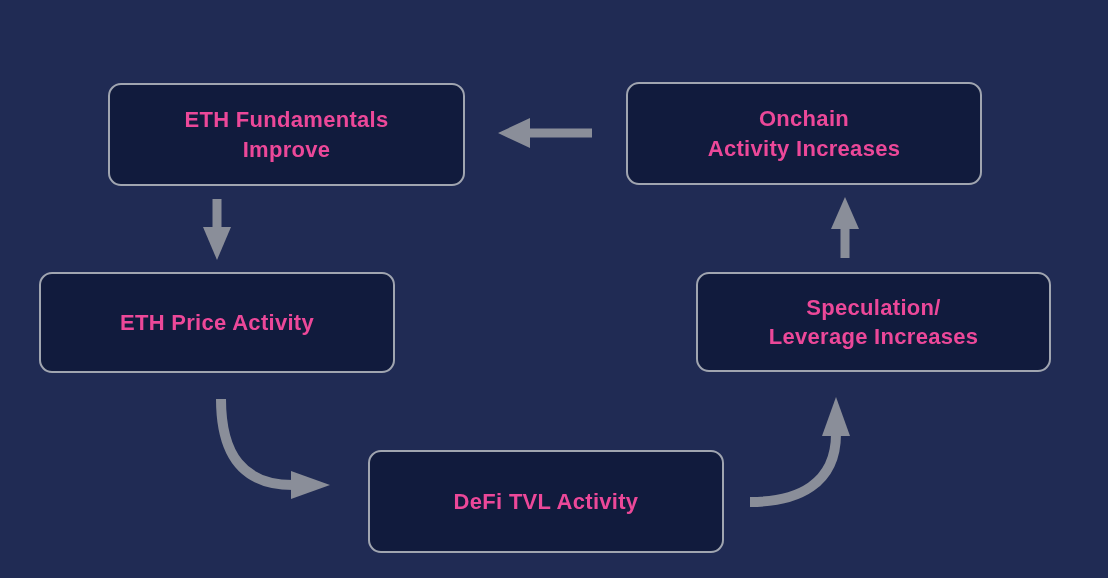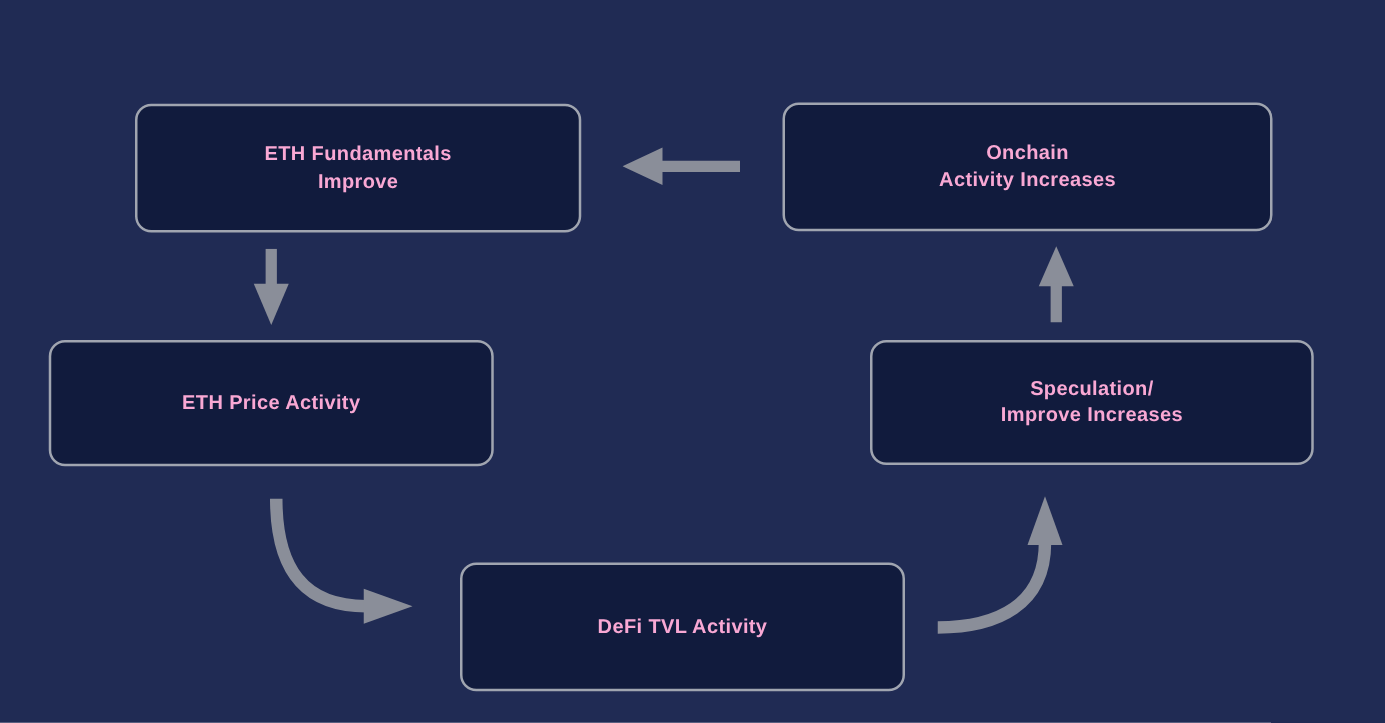--- a/index.html
+++ b/index.html
@@ -12,30 +12,30 @@
   }
   .node{
     position:absolute;
     background:#111b3d;
     border:2px solid #a0a5b0;
     border-radius:13px;
     display:flex;align-items:center;justify-content:center;
     box-sizing:border-box;
   }
   .node .label{
-    color:#f9a8d4;
+    color:#ec4899;
     font-weight:bold;
-    font-size:16px;
+    font-size:22px;
     line-height:1.32;
     text-align:center;
     white-space:pre-line;
     letter-spacing:0.3px;
   }
   #node-fundamentals{left:108px;top:83px;width:357px;height:103px;}
-  #node-onchain{left:626px;top:82px;width:392px;height:103px;}
+  #node-onchain{left:626px;top:82px;width:356px;height:103px;}
   #node-price{left:39px;top:272px;width:356px;height:101px;}
   #node-speculation{left:696px;top:272px;width:355px;height:100px;}
   #node-tvl{left:368px;top:450px;width:356px;height:103px;}
   .arrow{position:absolute;}
   #arrow-onchain-to-fundamentals{left:498px;top:117px;}
   #arrow-fundamentals-to-price{left:199px;top:199px;}
   #arrow-price-to-tvl{left:205px;top:397px;}
   #arrow-tvl-to-speculation{left:750px;top:392px;}
   #arrow-speculation-to-onchain{left:827px;top:196px;}
 </style>
@@ -53,21 +53,21 @@
     <span class="label">Onchain
 Activity Increases</span>
   </div>
 
   <div class="node" id="node-price">
     <span class="label">ETH Price Activity</span>
   </div>
 
   <div class="node" id="node-speculation">
     <span class="label">Speculation/
-Improve Increases</span>
+Leverage Increases</span>
   </div>
 
   <div class="node" id="node-tvl">
     <span class="label">DeFi TVL Activity</span>
   </div>
 
   <svg class="arrow" id="arrow-onchain-to-fundamentals" width="94" height="32" viewBox="0 0 94 32">
     <polygon fill="#8a8e99" points="0,16 32,1 32,11.5 94,11.5 94,20.5 32,20.5 32,31"></polygon>
   </svg>
 

